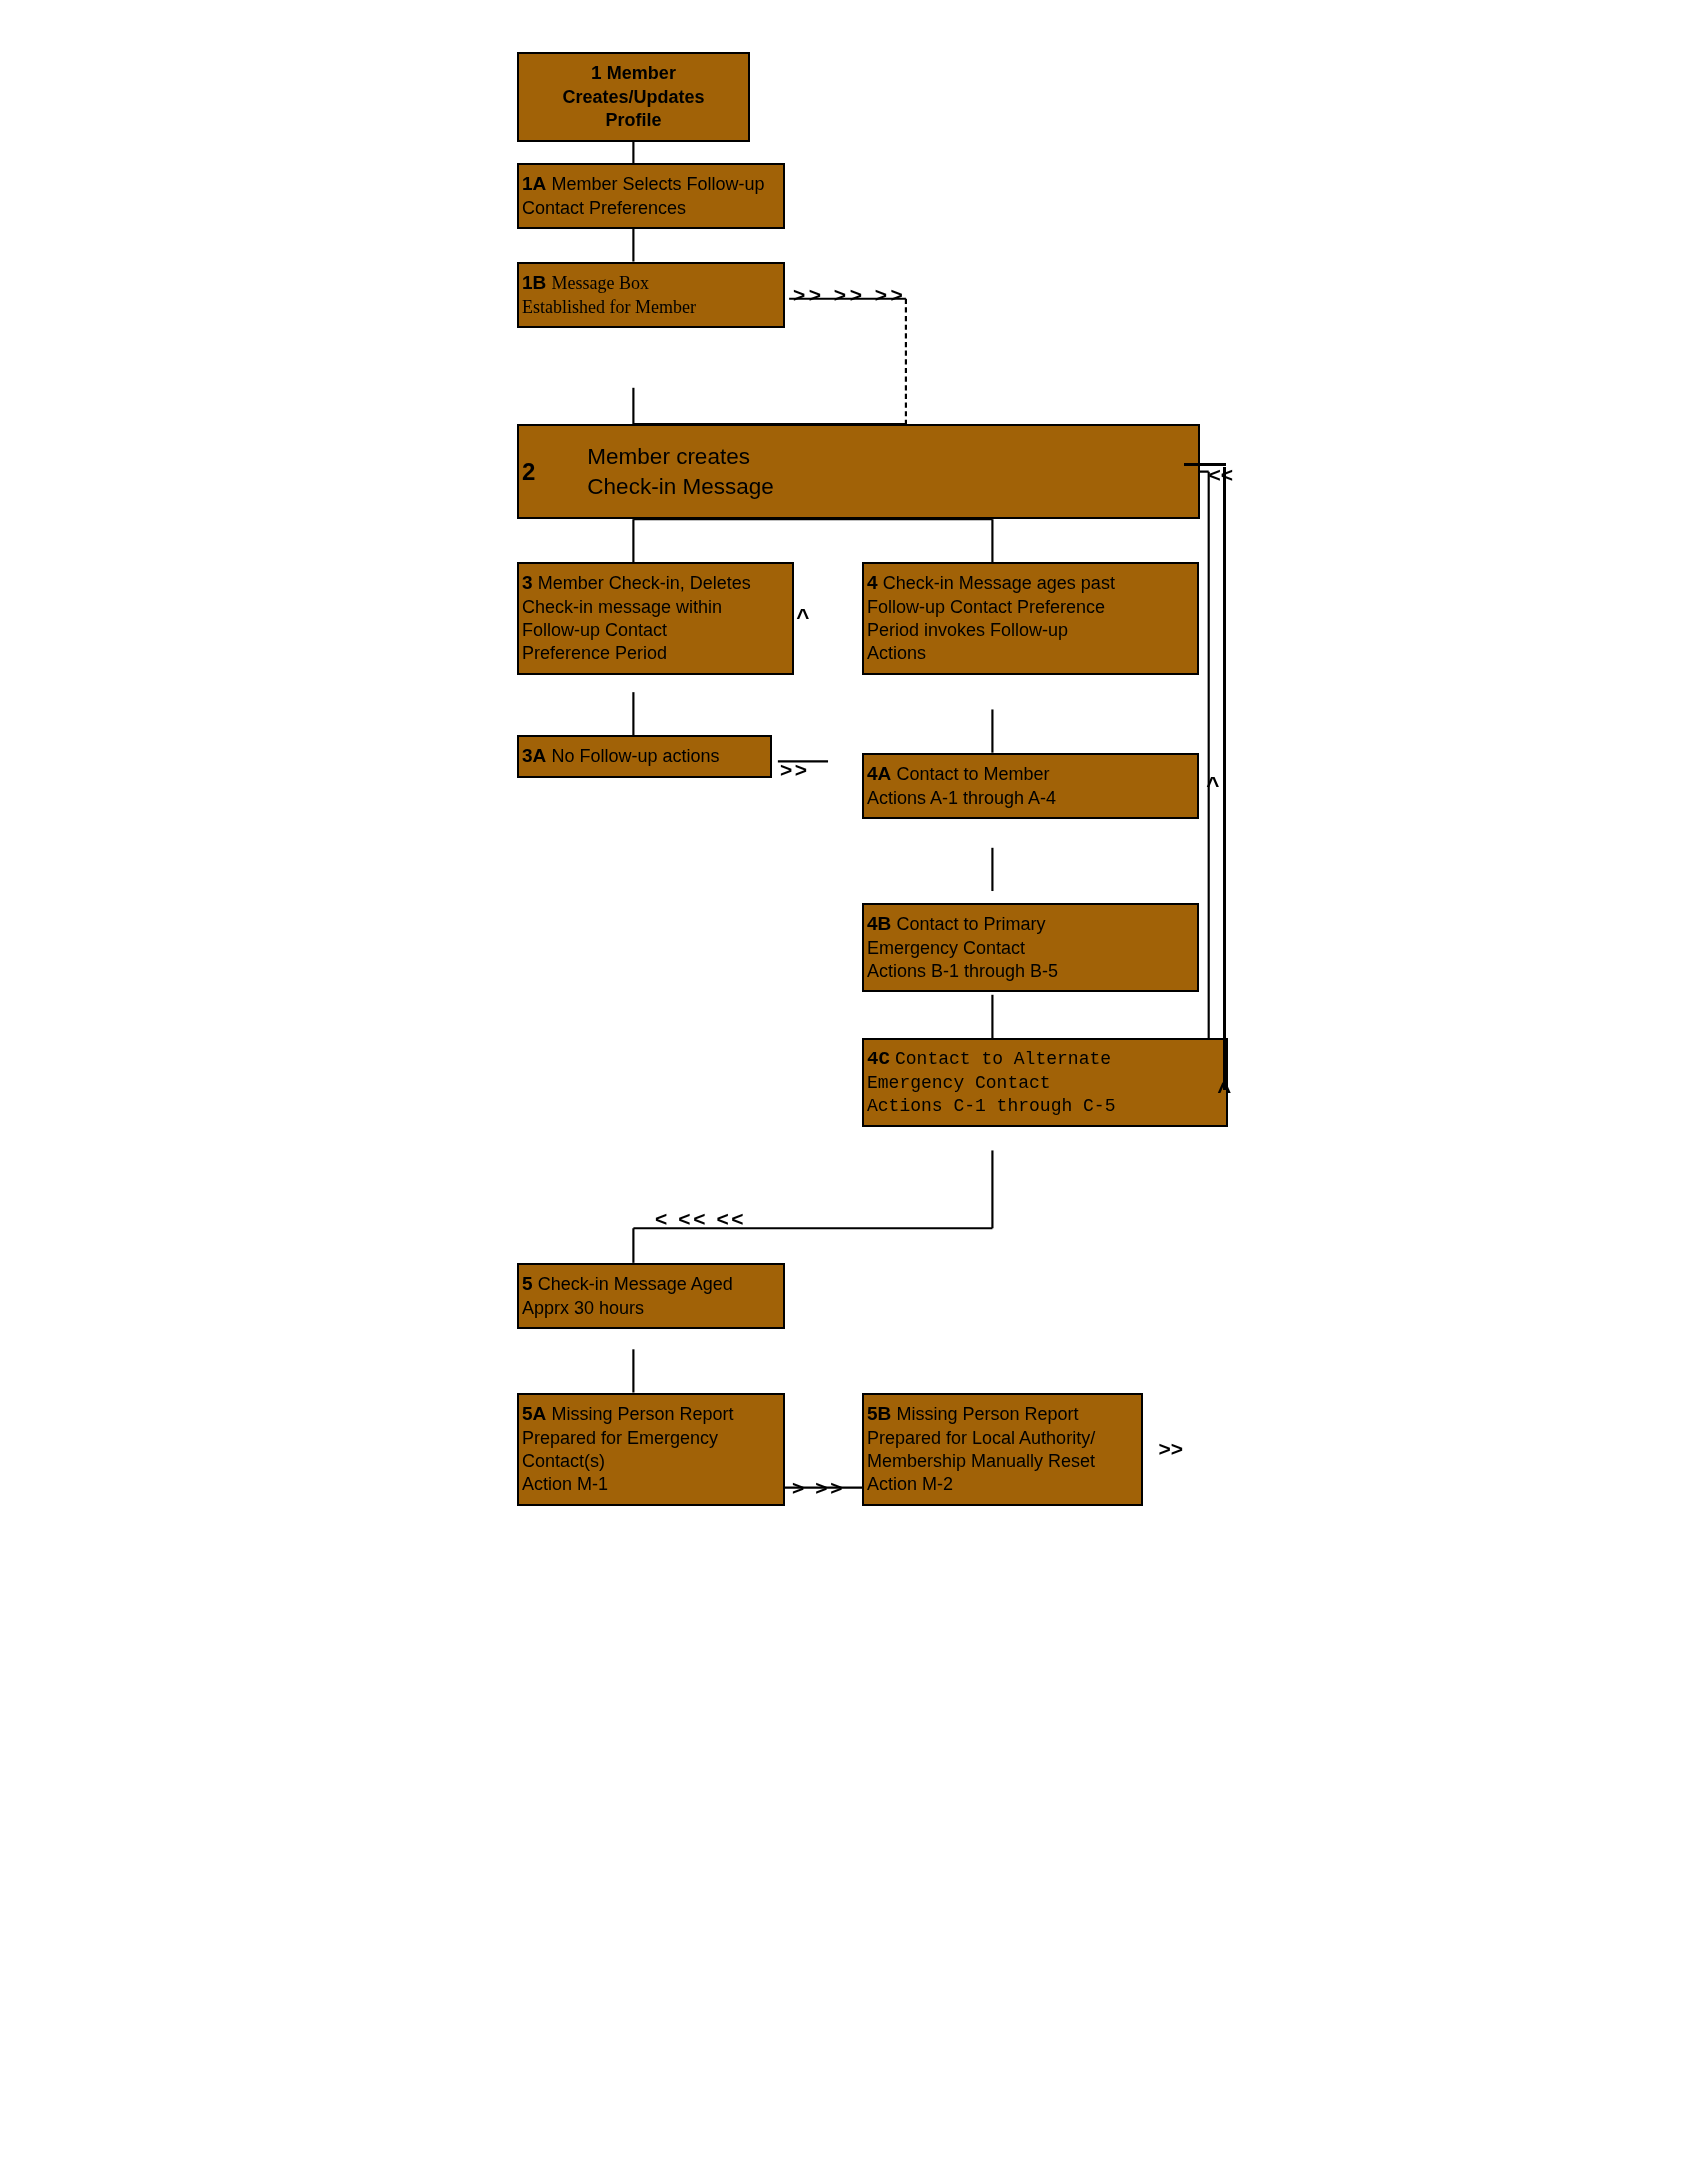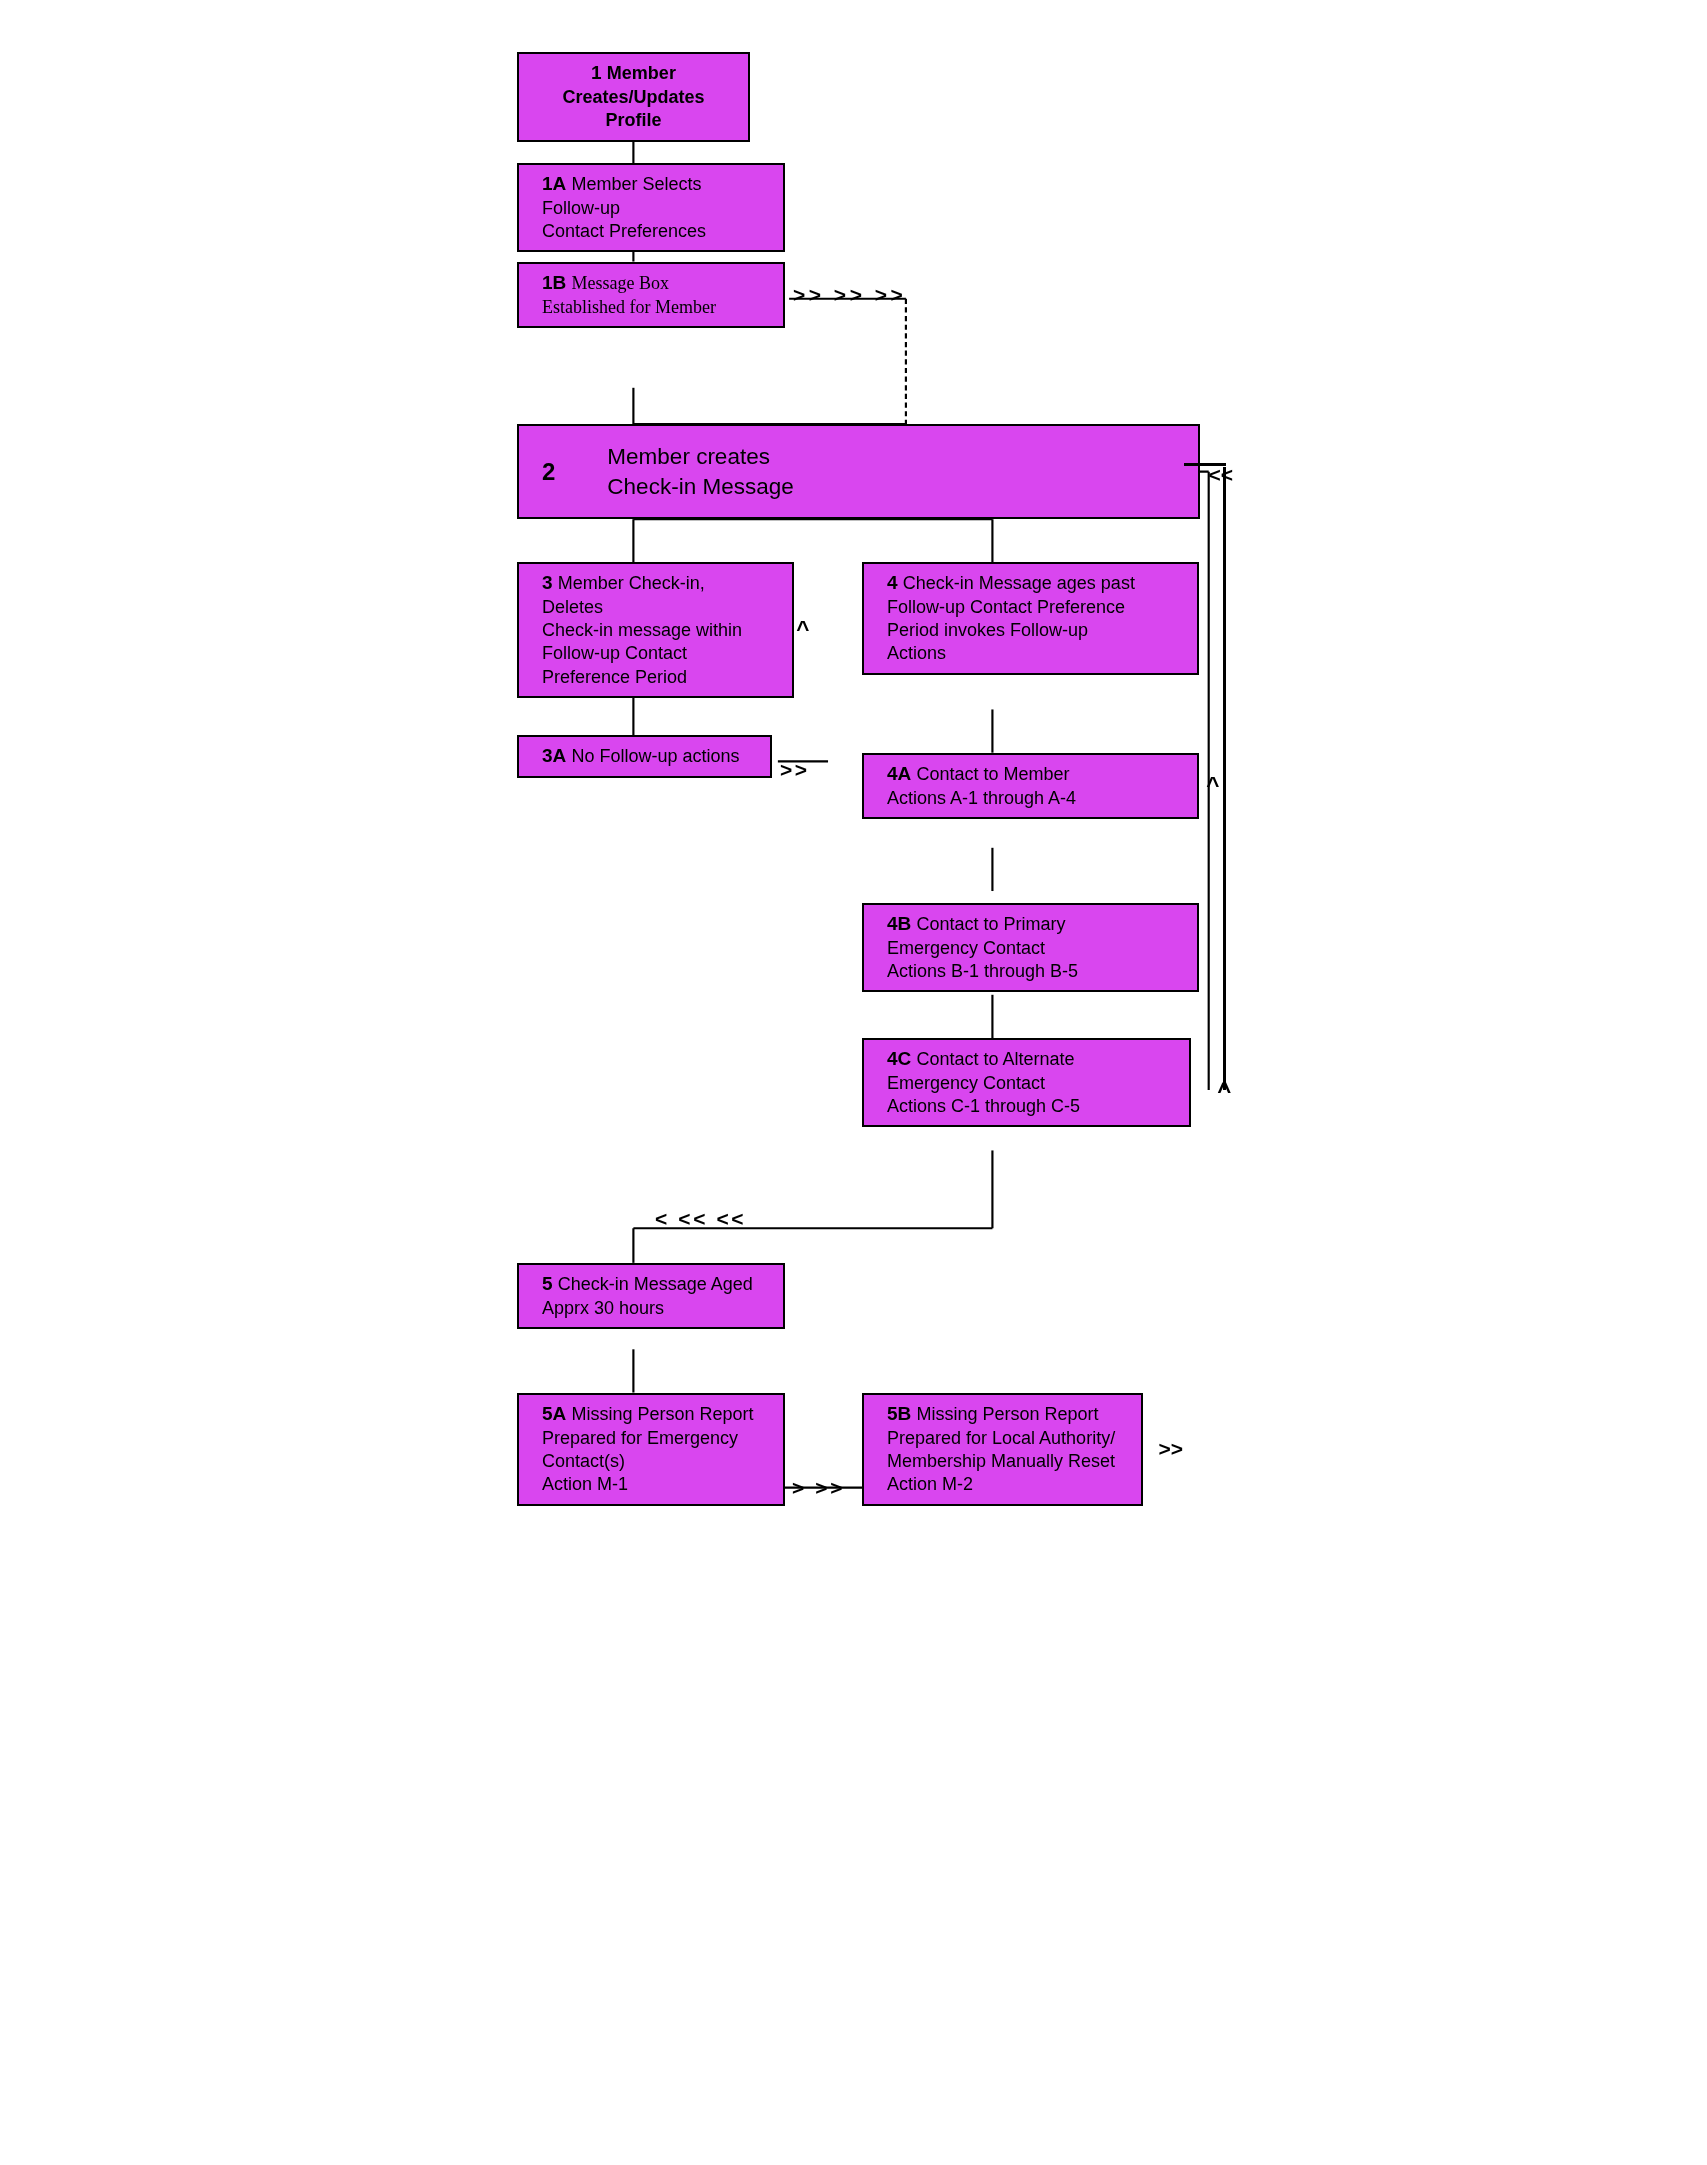--- a/index.html
+++ b/index.html
@@ -52,24 +52,24 @@
       left: 0;
       width: 100%;
       height: 100%;
       pointer-events: none;
       overflow: visible;
     }
 
     .fc-box {
       position: absolute;
       border: 2.2px solid #000;
-      background: #d946ef;
+      background: #a16207;
       font-size: 18px;
       font-family: Arial, sans-serif;
-      padding: 7px 23px;
+      padding: 7px 3px;
       line-height: 1.3;
     }
 
     .fc-box.bold-title {
       font-weight: bold;
     }
 
     .fc-label {
       position: absolute;
       font-size: 18px;
@@ -183,21 +183,21 @@
       
       <span style="position:absolute; right:-22.5px; top:50%; transform:translateY(-50%); font-size:22.5px; font-weight:bold;">^</span>
     </div>
 
     <div class="fc-box" style="left: 380px; top: 868px; width: 337px;">
       <span class="step-num">4B</span><span style="white-space: pre-line;">Contact to Primary
 Emergency Contact
 Actions B-1 through B-5</span>
     </div>
 
-    <div class="fc-box" style="left: 380px; top: 1003px; width: 329px;">
+    <div class="fc-box" style="left: 380px; top: 1003px; width: 366px; font-family: Liberation Mono, monospace;">
       <span class="step-num">4C</span><span style="white-space: pre-line;">Contact to Alternate
 Emergency Contact
 Actions C-1 through C-5</span>
     </div>
 
     <div class="fc-label" style="left: 173px; top: 1172px; font-size: 21px; letter-spacing: 2.6px;">&lt; &lt;&lt; &lt;&lt;</div>
 
     <div class="fc-box" style="left: 35px; top: 1228px; width: 268px;">
       <span class="step-num">5</span><span style="white-space: pre-line;">Check-in Message Aged
 Apprx 30 hours</span>

